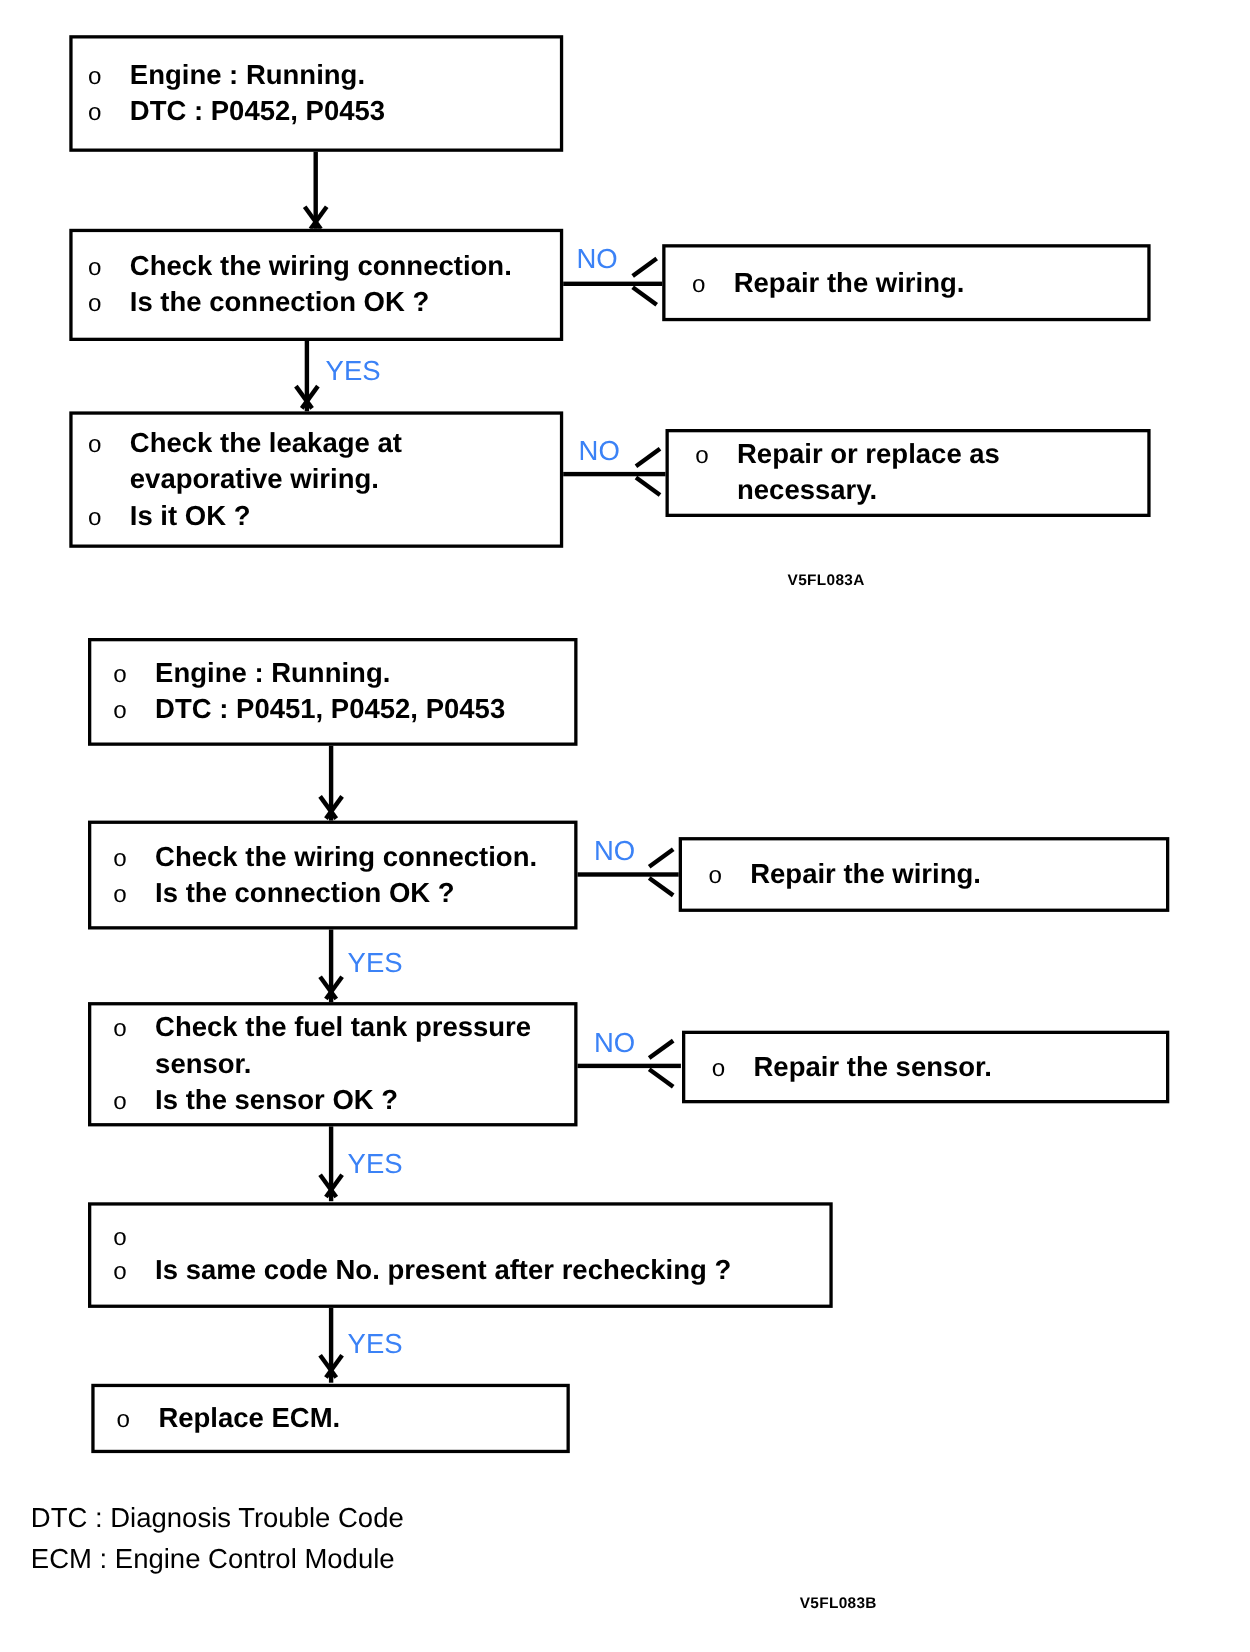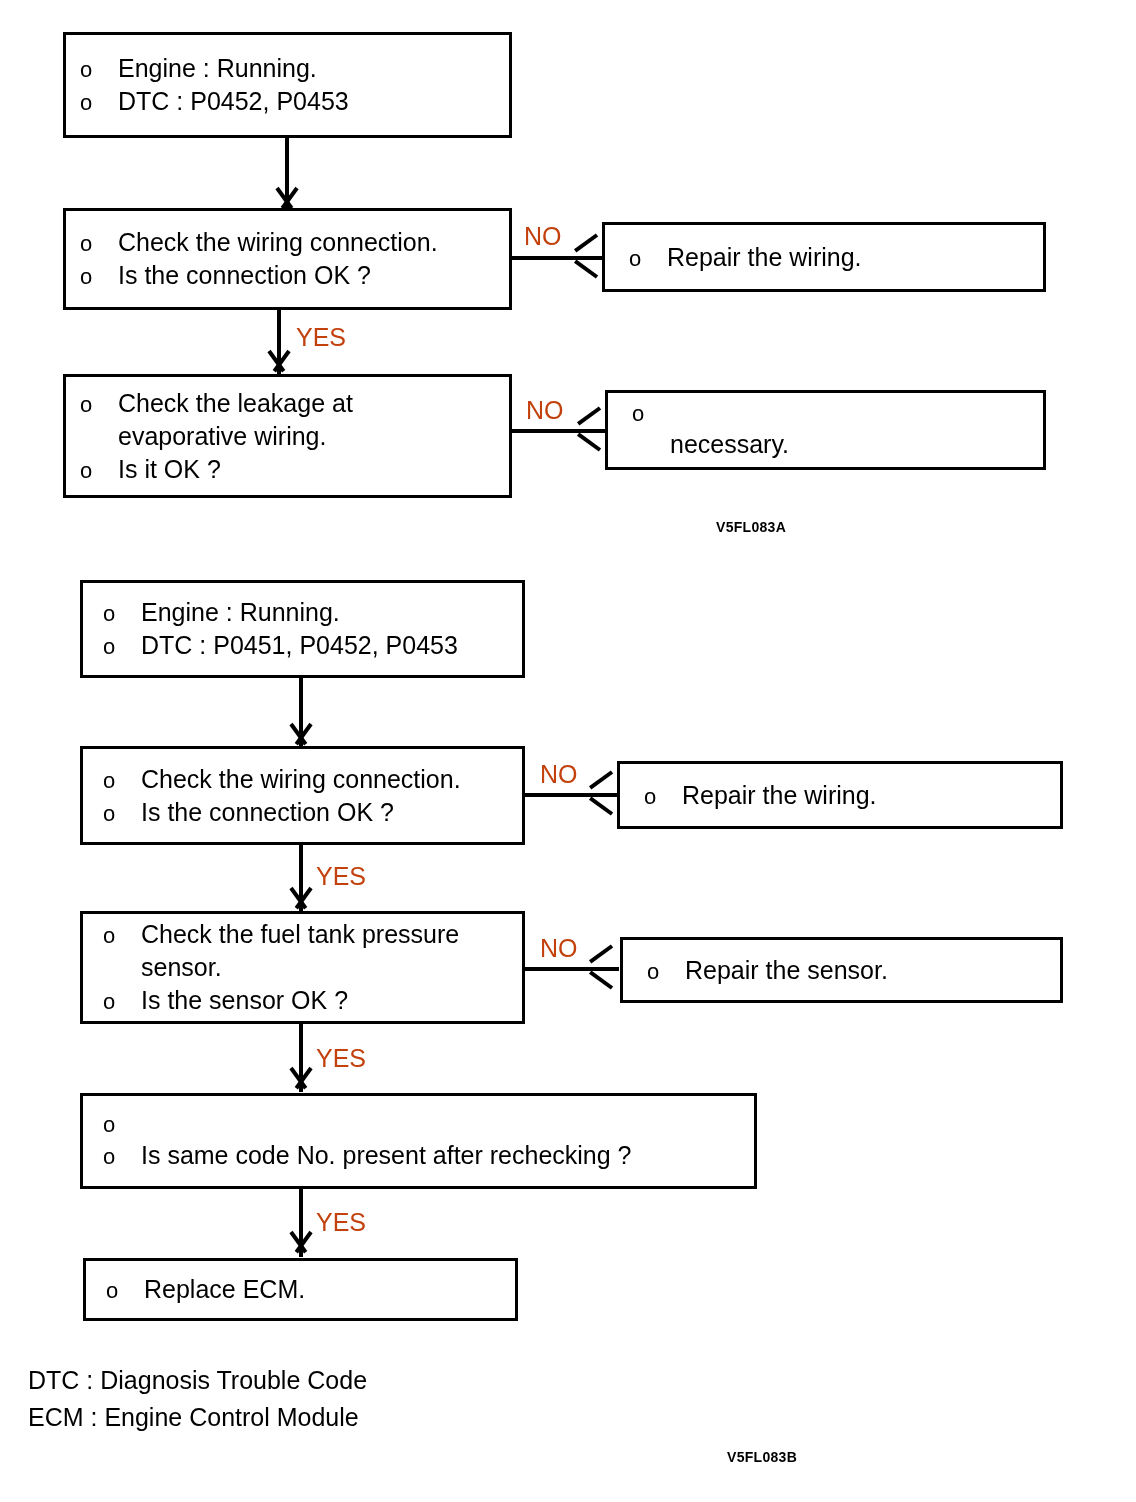--- a/index.html
+++ b/index.html
@@ -35,21 +35,21 @@
     white-space: pre;
   }
   .bullet {
     display: inline-block;
     width: 38px;
     flex: 0 0 38px;
     font-size: 22px;
     color: #000000;
   }
   .box.pad-a { padding: 0 0 0 14px; }
-  .ltext { display: inline-block; }
+  .ltext { display: inline-block; font-weight: bold; }
 
   
   .cont { padding-left: 38px; }
 
   
   .vline {
     position: absolute;
     width: 4px;
     background: #000000;
   }
@@ -91,21 +91,21 @@
     background: #000000;
     left: 10px;
   }
   .arrow-right::before { top: -3px;   transform: rotate(54deg);  transform-origin: top center; }
   .arrow-right::after  { bottom: -3px; transform: rotate(-54deg); transform-origin: bottom center; }
 
   
   .branch-label {
     position: absolute;
     font-size: 25px;
-    color: #c2410c;
+    color: #3b82f6;
     white-space: nowrap;
   }
   .fig-caption {
     position: absolute;
     font-size: 14px;
     font-weight: bold;
     letter-spacing: 0.3px;
     color: #000000;
     white-space: nowrap;
   }
@@ -176,20 +176,21 @@
     </div>
   </div>
 
   <div class="hline" style="left:512px; top:429px; width:95px;"></div>
   <div class="arrow-right" style="left:588px; top:411px;"></div>
   <div class="branch-label" style="left:526px; top:396px;">NO</div>
 
   <div class="box pad-a" style="left:605px; top:390px; width:441px; height:80px; padding-left:24px;">
     <div class="line">
       <span class="bullet">o</span>
+      <span class="ltext">Repair or replace as</span>
     </div>
     <div class="line cont">
       <span class="ltext">necessary.</span>
     </div>
   </div>
 
   <div class="fig-caption" style="left:716px; top:519px;">V5FL083A</div>
 
   <div class="box pad-a" style="left:80px; top:580px; width:445px; height:98px; padding-left:20px;">
     <div class="line">

